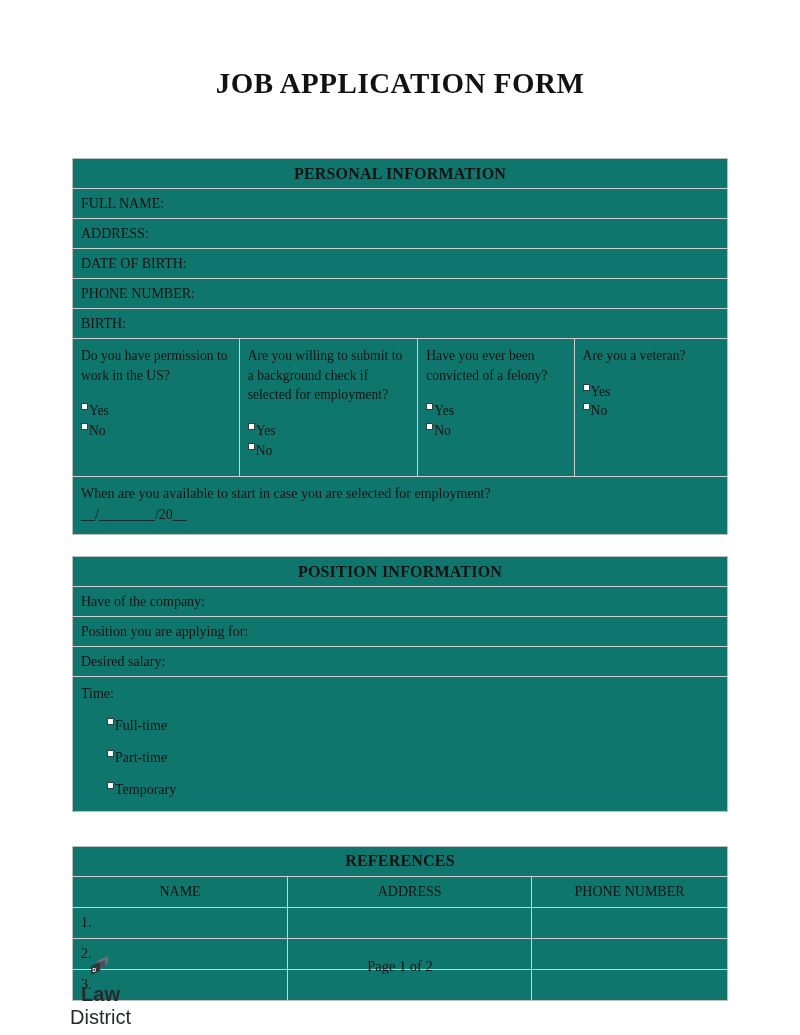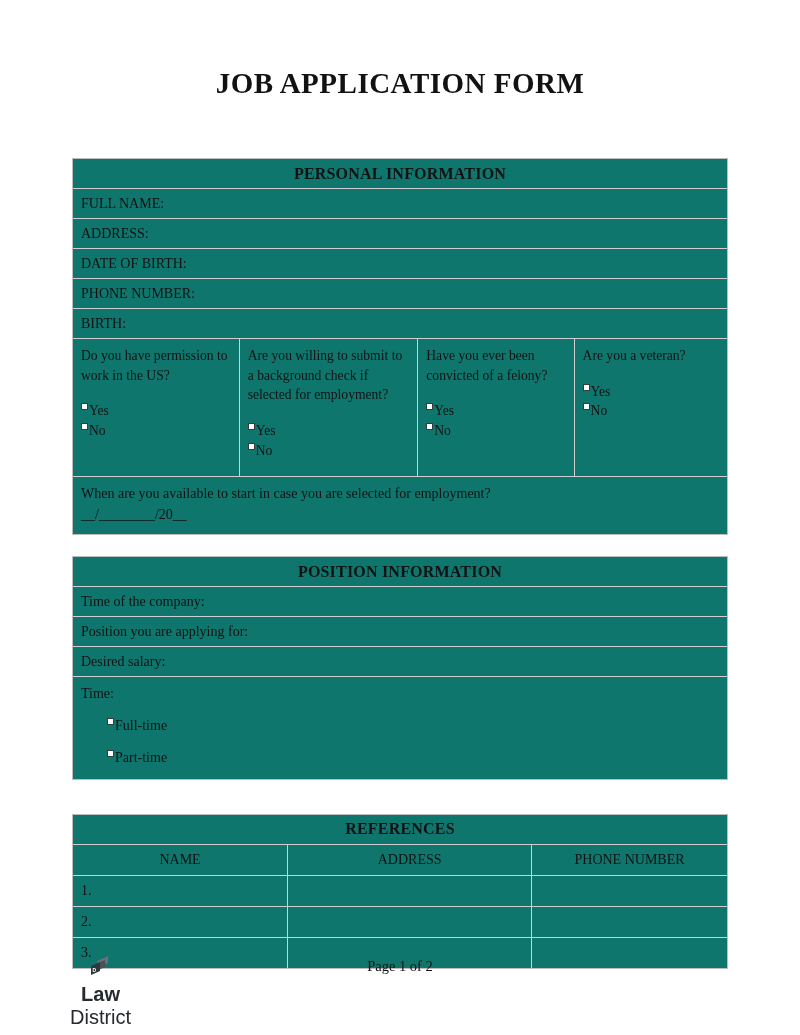--- a/index.html
+++ b/index.html
@@ -169,33 +169,34 @@
 
   <div class="arow">
     <div>When are you available to start in case you are selected for employment?</div>
     <div>__/________/20__</div>
   </div>
 </div>
 
 <div class="tbl tbl-position">
   <div class="sec-head">POSITION INFORMATION</div>
   <div class="frow">
-      <span>Time of the company:</span>
+      <span>Have of the company:</span>
     </div>
   <div class="frow">
       <span>Position you are applying for:</span>
     </div>
   <div class="frow">
       <span>Desired salary:</span>
     </div>
   <div class="trow">
     <div>Time:</div>
     <div class="time-options">
       <div class="opt"><span class="cb"></span><span>Full-time</span></div>
       <div class="opt"><span class="cb"></span><span>Part-time</span></div>
+      <div class="opt"><span class="cb"></span><span>Temporary</span></div>
     </div>
   </div>
 </div>
 
 <div class="tbl tbl-references">
   <div class="sec-head">REFERENCES</div>
   <div class="ref-cols ref-head">
     <div class="ref-cell rc1">NAME</div>
     <div class="ref-cell rc2">ADDRESS</div>
     <div class="ref-cell rc3">PHONE NUMBER</div>

